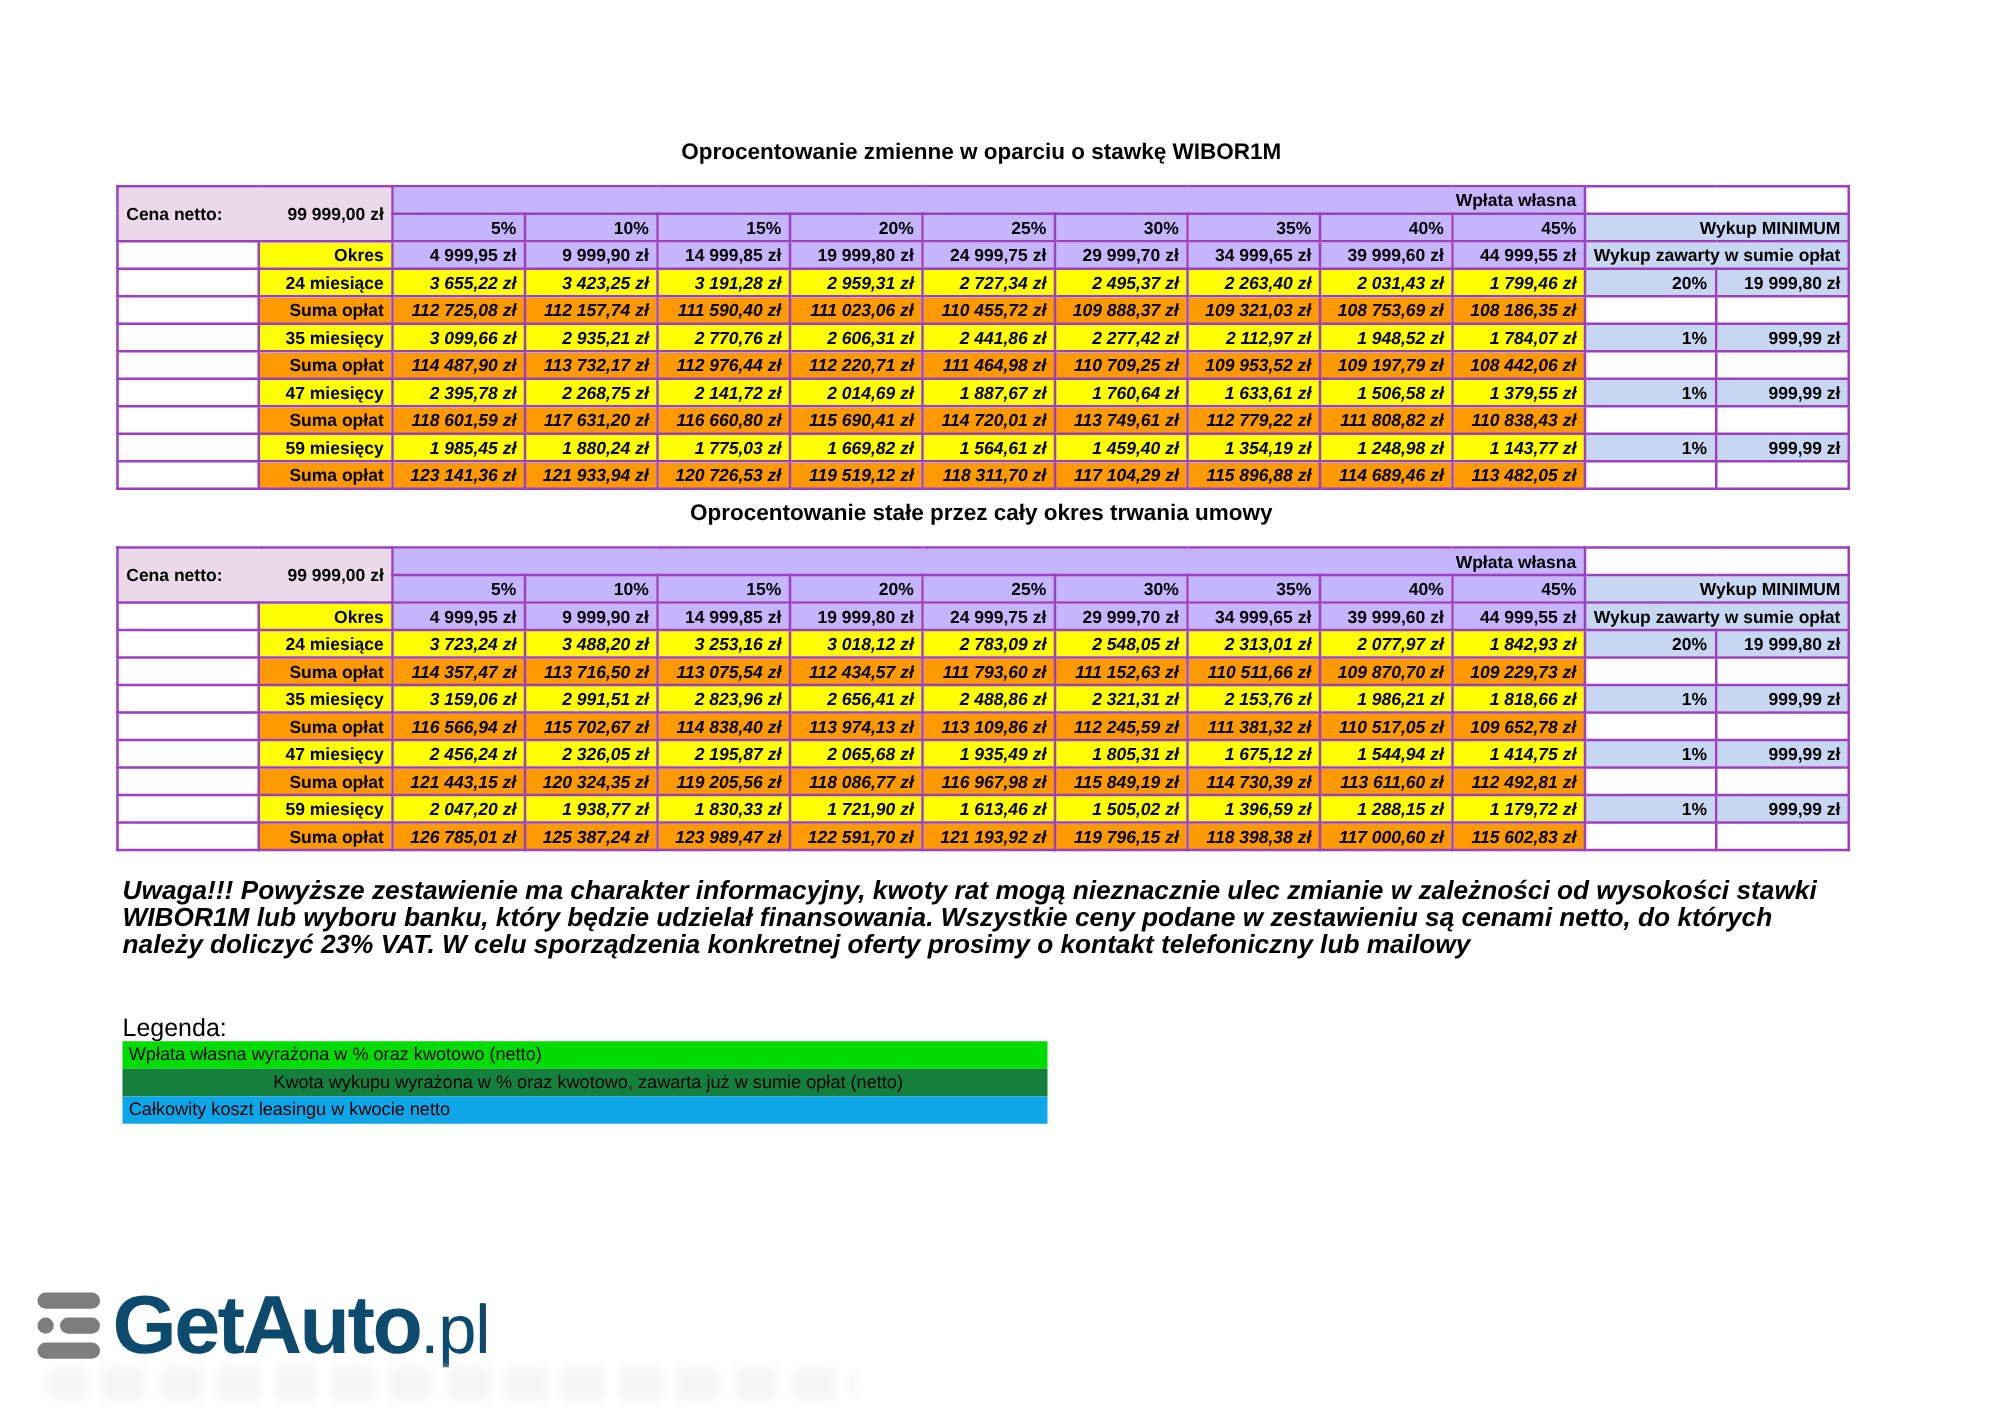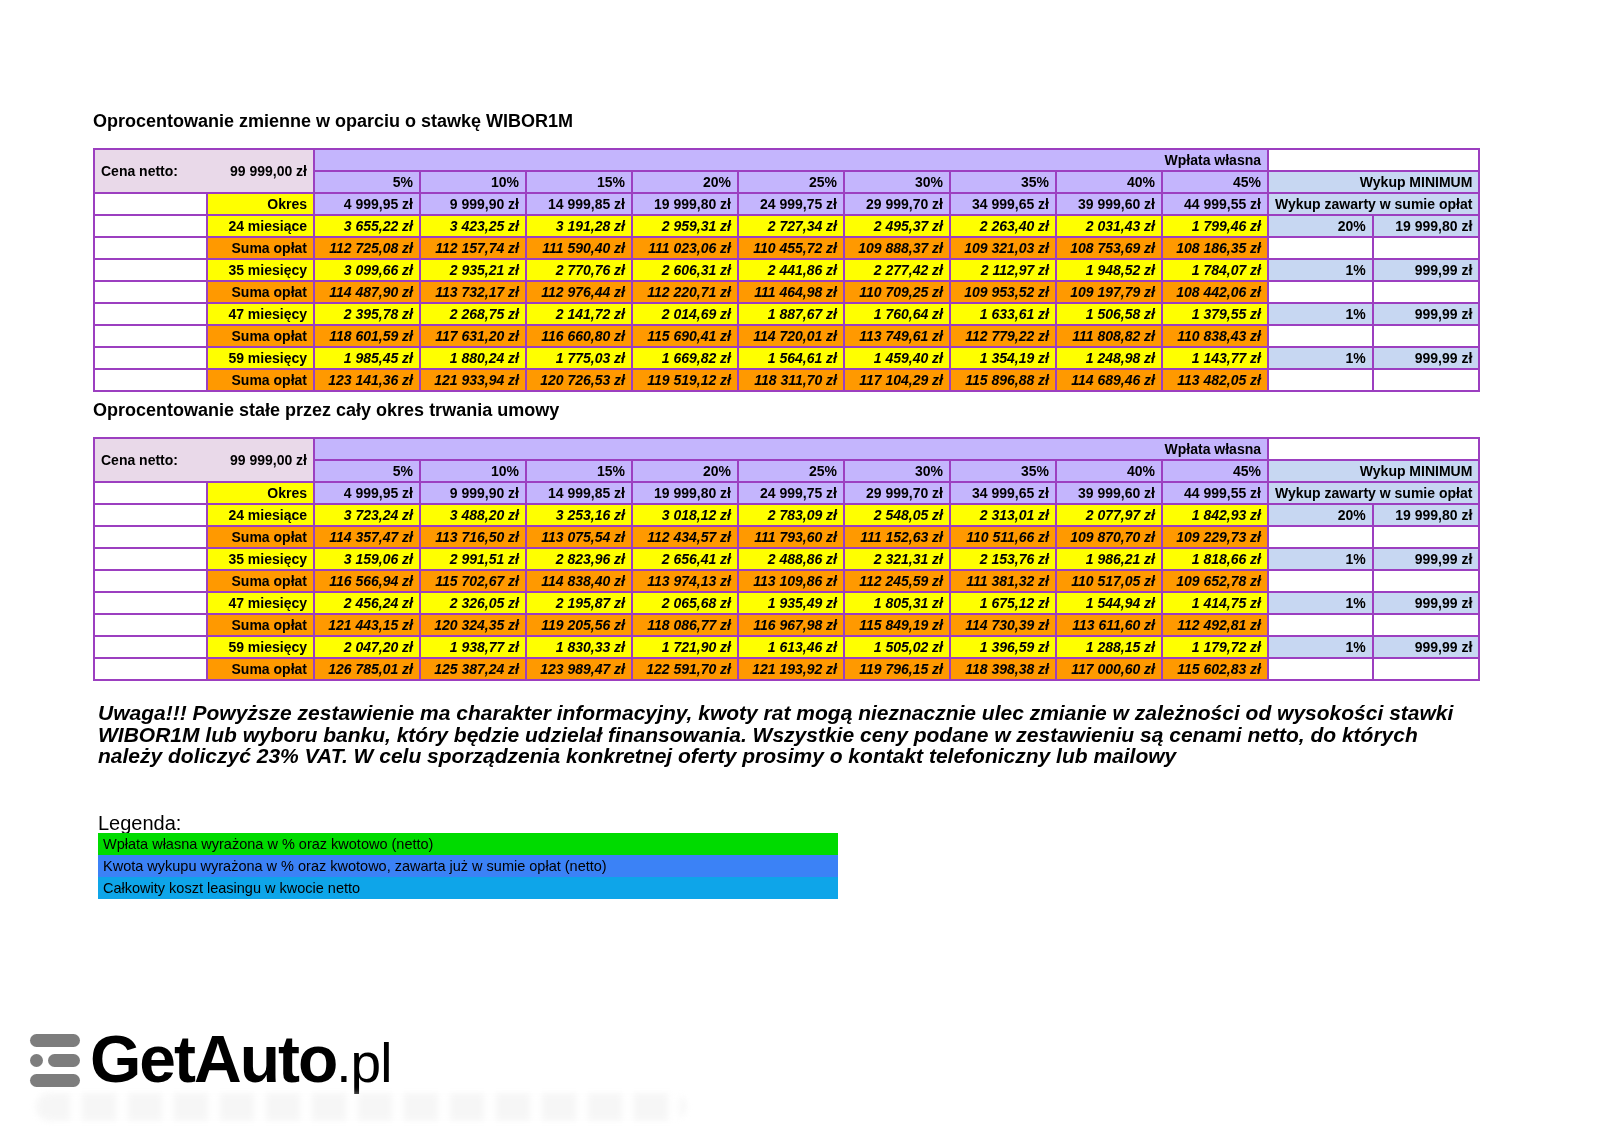--- a/index.html
+++ b/index.html
@@ -2,21 +2,21 @@
 <html><head>
 <meta charset="utf-8">
 <style>
   html,body{margin:0;padding:0;}
   body{
     width:1600px;height:1131px;position:relative;background:#FFFFFF;
     font-family:"Liberation Sans",sans-serif;color:#000;overflow:hidden;
   }
   .abs{position:absolute;}
   .title{
-    left:93px;width:1384px;text-align:left;
+    left:93px;width:1384px;text-align:center;
     font-size:18px;font-weight:700;
   }
   table.rt{border-collapse:collapse;table-layout:fixed;}
   table.rt td{
     border:2px solid #9C3FC0;height:20px;padding:0 6px;
     font-size:14px;font-weight:700;line-height:1;
     text-align:right;white-space:nowrap;overflow:hidden;
   }
   td.green{background:#c4b5fd;}
   td.ylw{background:#FFFF00;}
@@ -40,21 +40,21 @@
     height:22px;line-height:22px;padding-left:5px;
     font-size:14.5px;white-space:nowrap;overflow:hidden;
   }
   #logo{top:1028px;left:30px;display:flex;align-items:flex-end;}
   .logo-icon{display:flex;flex-direction:column;gap:7px;margin:0 10px 8px 0;}
   .logo-icon .bar{display:block;height:13px;border-radius:7px;background:#7D7D7D;}
   .logo-icon .b1,.logo-icon .b3{width:50px;}
   .logo-icon .row2{display:flex;gap:5px;align-items:center;}
   .logo-icon .dot{width:13px;height:13px;border-radius:50%;background:#7D7D7D;}
   .logo-icon .b2{width:32px;}
-  .logo-text{display:flex;align-items:baseline;color:#000000;}
+  .logo-text{display:flex;align-items:baseline;color:#0c4a6e;}
   .lt{font-size:66px;font-weight:700;letter-spacing:-2px;line-height:0.95;}
   .ls{font-size:55px;font-weight:400;letter-spacing:-1px;}
   #watermark{
     top:1093px;left:36px;width:650px;height:28px;border-radius:14px;
     background:repeating-linear-gradient(90deg,#ECECEC 0 34px,#FFFFFF 34px 46px);
     opacity:0.45;filter:blur(3px);
   }
 </style>
 </head>
 <body>
@@ -417,21 +417,21 @@
         </tr>
       </tbody>
     </table>
 </div>
 
 <div class="abs" id="note">Uwaga!!! Powyższe zestawienie ma charakter informacyjny, kwoty rat mogą nieznacznie ulec zmianie w zależności od wysokości stawki WIBOR1M lub wyboru banku, który będzie udzielał finansowania. Wszystkie ceny podane w zestawieniu są cenami netto, do których należy doliczyć 23% VAT. W celu sporządzenia konkretnej oferty prosimy o kontakt telefoniczny lub mailowy</div>
 
 <div class="abs" id="legend-title">Legenda:</div>
 <div class="abs" id="legend-items">
     <div class="lrow" style="background: rgb(0, 219, 0);">Wpłata własna wyrażona w % oraz kwotowo (netto)</div>
-    <div class="lrow" style="background: #3b82f6;">Kwota wykupu wyrażona w % oraz kwotowo, zawarta już w sumie opłat (netto)</div>
+    <div class="lrow" style="background: #15803d; text-align: center;">Kwota wykupu wyrażona w % oraz kwotowo, zawarta już w sumie opłat (netto)</div>
     <div class="lrow" style="background: #0ea5e9;">Całkowity koszt leasingu w kwocie netto</div>
   </div>
 
 <div class="abs" id="logo">
   <div class="logo-icon">
     <span class="bar b1"></span>
     <span class="row2">
         <span class="dot"></span>
         <span class="bar b2"></span>
       </span>

